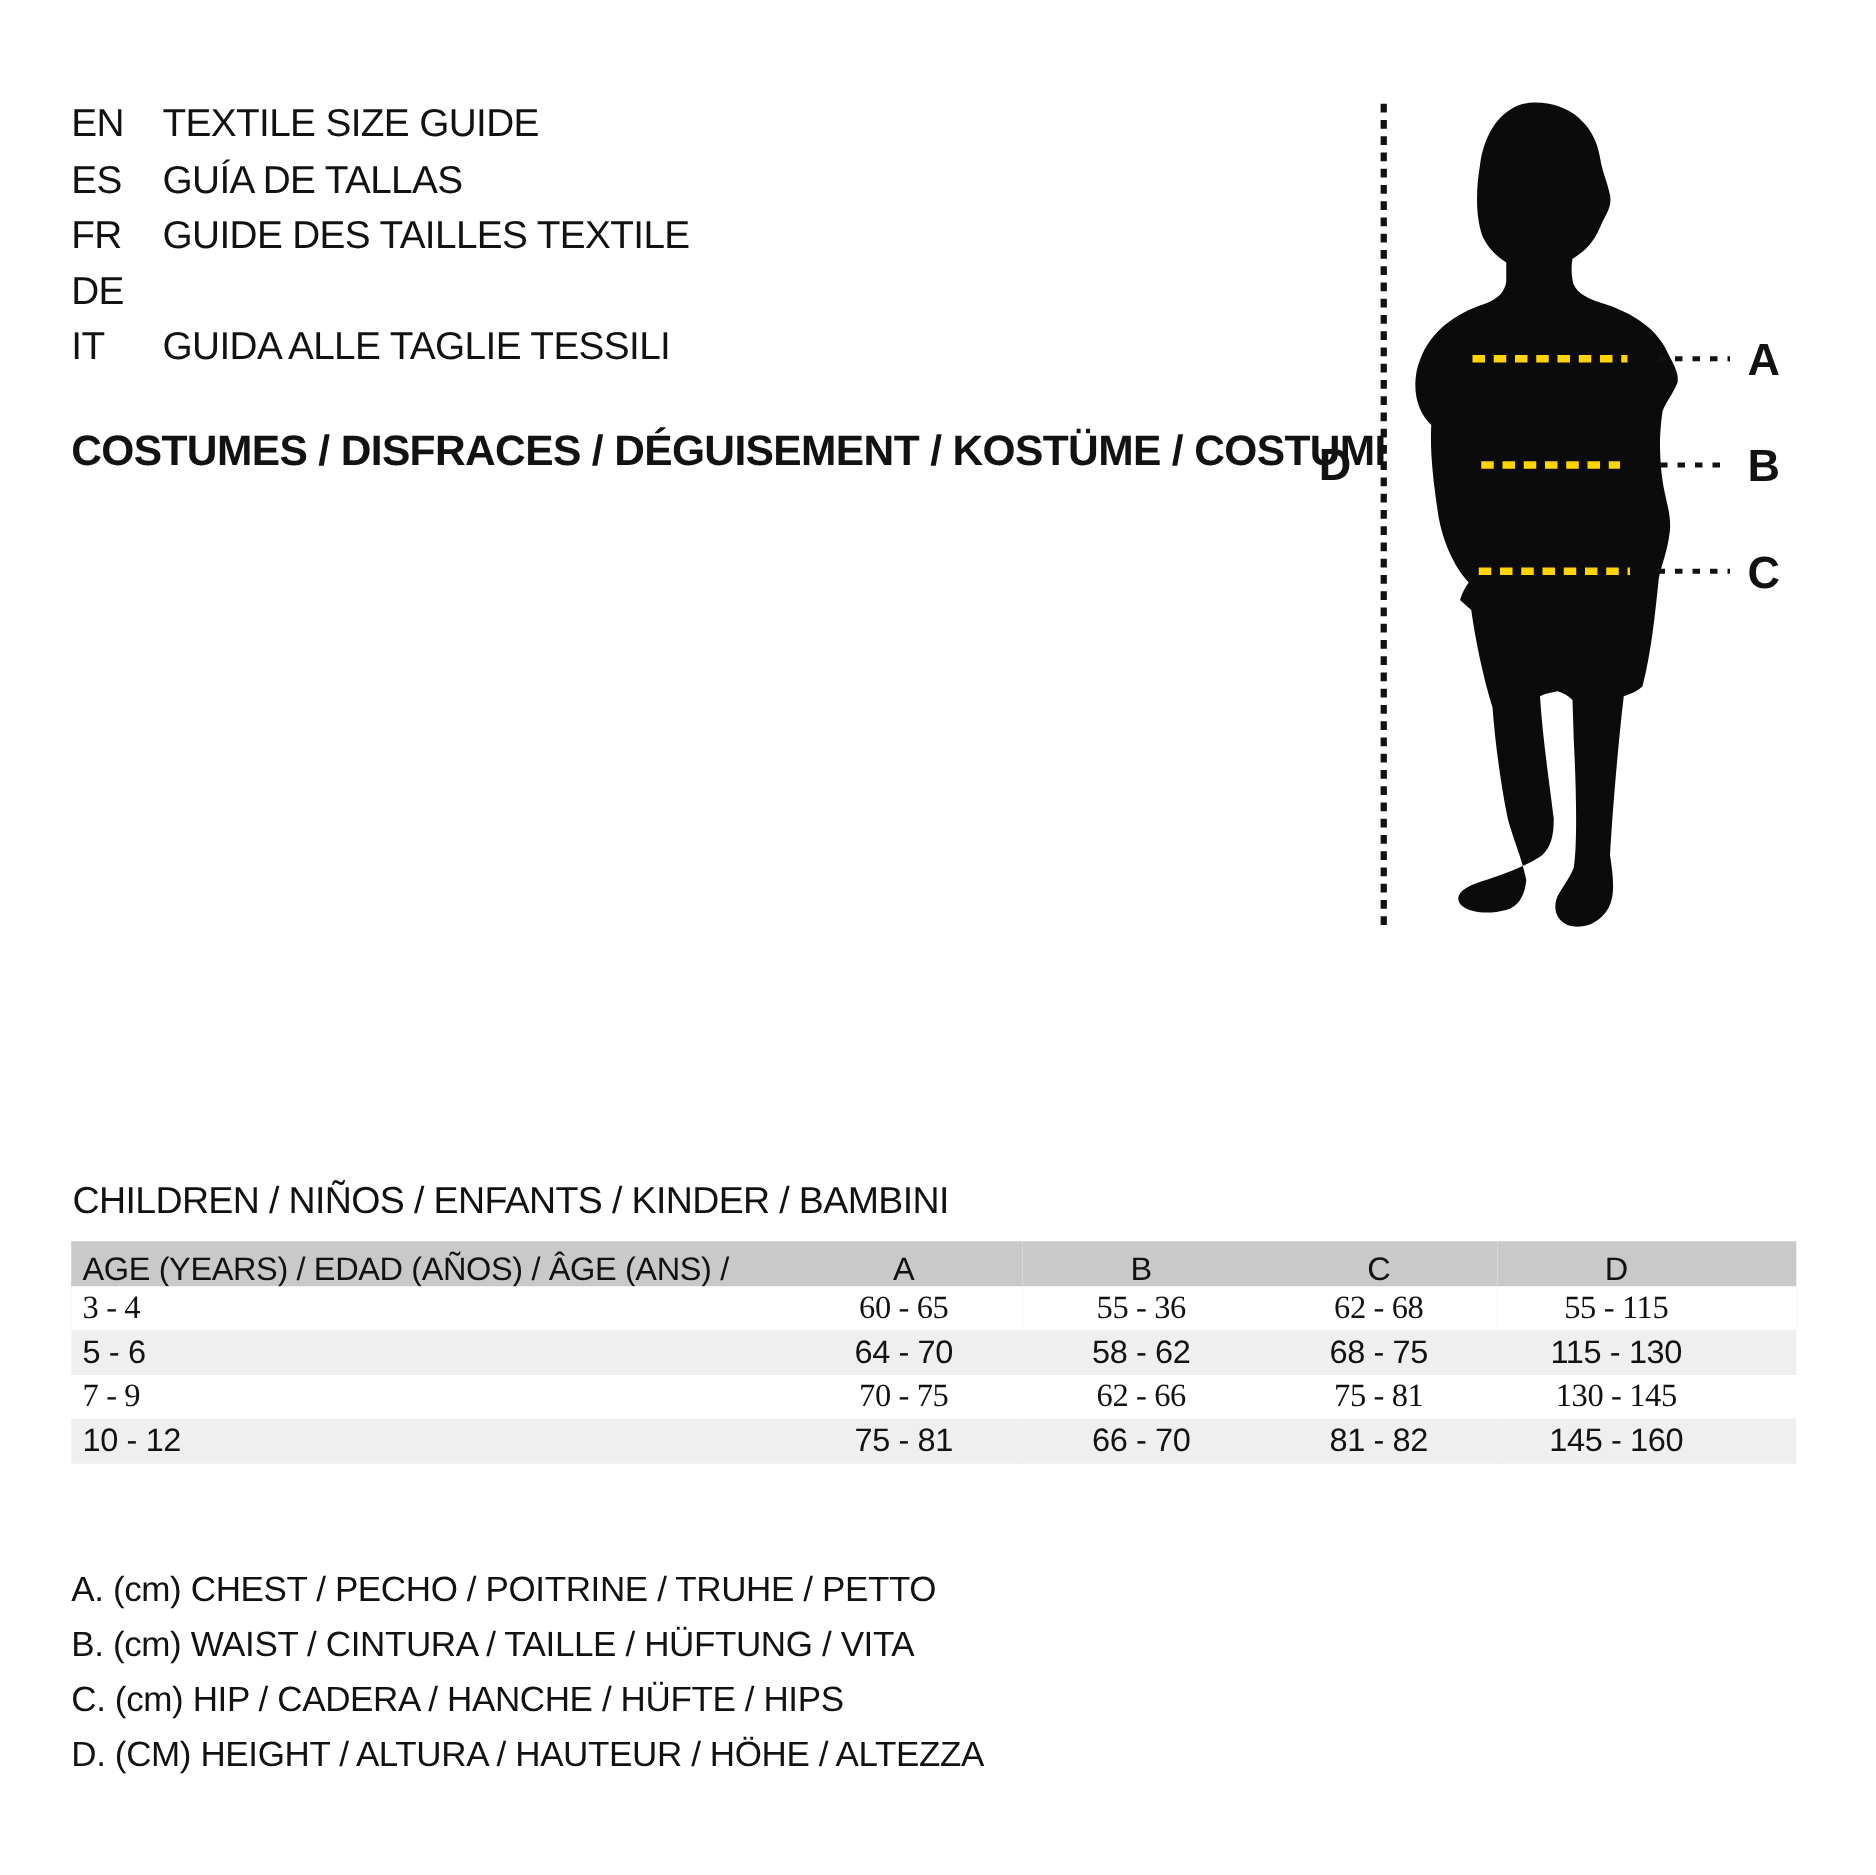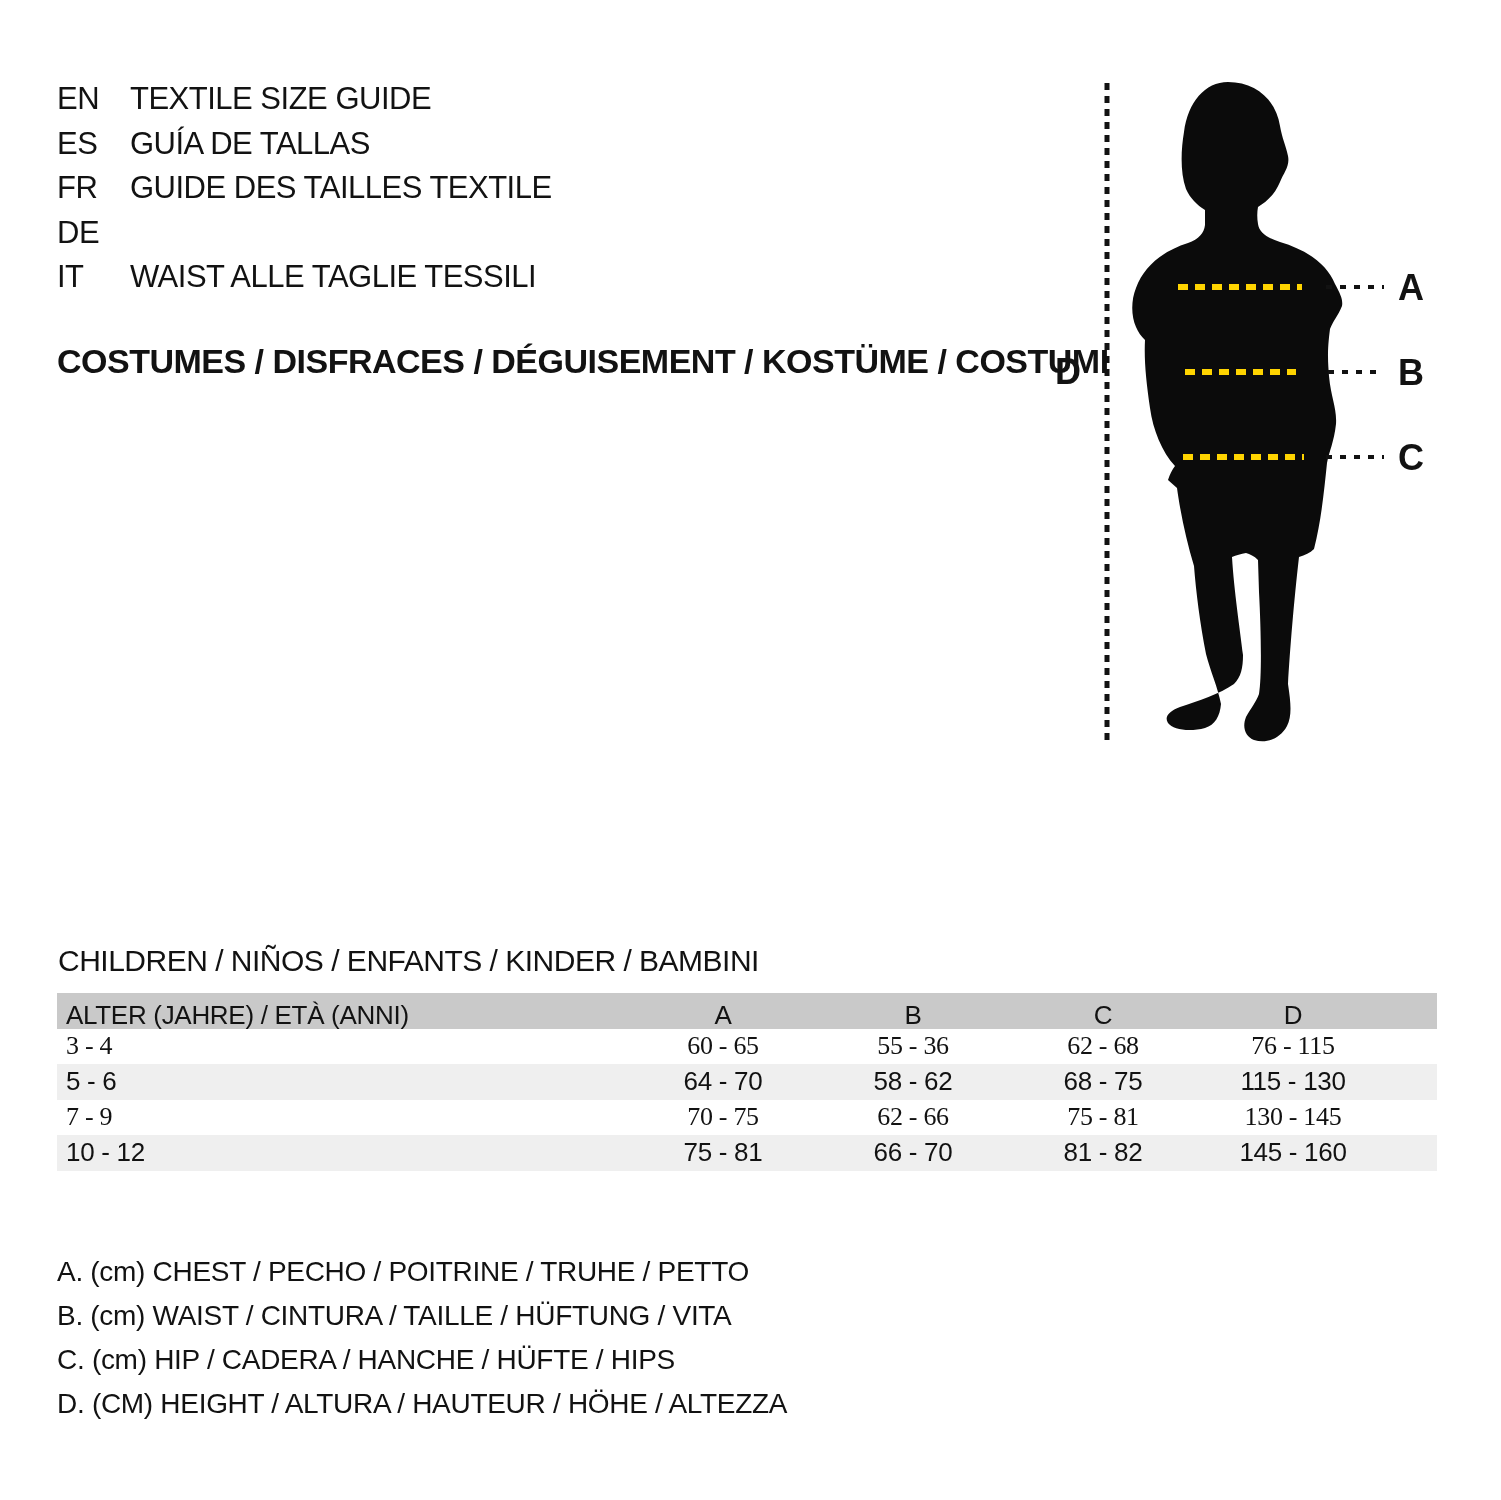--- a/index.html
+++ b/index.html
@@ -71,21 +71,21 @@
     </div>
     <div class="lang-row">
       <span class="lang-code">FR</span>
       <span>GUIDE DES TAILLES TEXTILE</span>
     </div>
     <div class="lang-row">
       <span class="lang-code">DE</span>
     </div>
     <div class="lang-row">
       <span class="lang-code">IT</span>
-      <span>WAIST ALLE TAGLIE TESSILI</span>
+      <span>GUIDA ALLE TAGLIE TESSILI</span>
     </div>
   </div>
 
   <div class="category-title">COSTUMES / DISFRACES / DÉGUISEMENT / KOSTÜME / COSTUMI</div>
 
   <div class="figure-wrap">
     <svg viewBox="1040 60 440 700" xmlns="http://www.w3.org/2000/svg">
 
       <line x1="1107" y1="83" x2="1107" y2="742" stroke="#121212" stroke-width="5" stroke-dasharray="7 6"></line>
 
@@ -149,32 +149,33 @@
       <text class="fig-label" x="1398" y="470">C</text>
       <text class="fig-label" x="1068" y="384" text-anchor="middle">D</text>
     </svg>
   </div>
 
   <div class="section-title">CHILDREN / NIÑOS / ENFANTS / KINDER / BAMBINI</div>
 
   <div class="size-table">
 
     <div class="cell hdr first">
+      <span>AGE (YEARS) / EDAD (AÑOS) / ÂGE (ANS) /</span>
       <span>ALTER (JAHRE) / ETÀ (ANNI)</span>
     </div>
     <div class="cell hdr col">A</div>
     <div class="cell hdr col">B</div>
     <div class="cell hdr col">C</div>
     <div class="cell hdr col last">D</div>
 
     <div class="cell first row-odd">3 - 4</div>
     <div class="cell row-odd">60 - 65</div>
     <div class="cell row-odd">55 - 36</div>
     <div class="cell row-odd">62 - 68</div>
-    <div class="cell row-odd last">76 - 115</div>
+    <div class="cell row-odd last">55 - 115</div>
 
     <div class="cell first row-even">5 - 6</div>
     <div class="cell row-even">64 - 70</div>
     <div class="cell row-even">58 - 62</div>
     <div class="cell row-even">68 - 75</div>
     <div class="cell row-even last">115 - 130</div>
 
     <div class="cell first row-odd">7 - 9</div>
     <div class="cell row-odd">70 - 75</div>
     <div class="cell row-odd">62 - 66</div>

